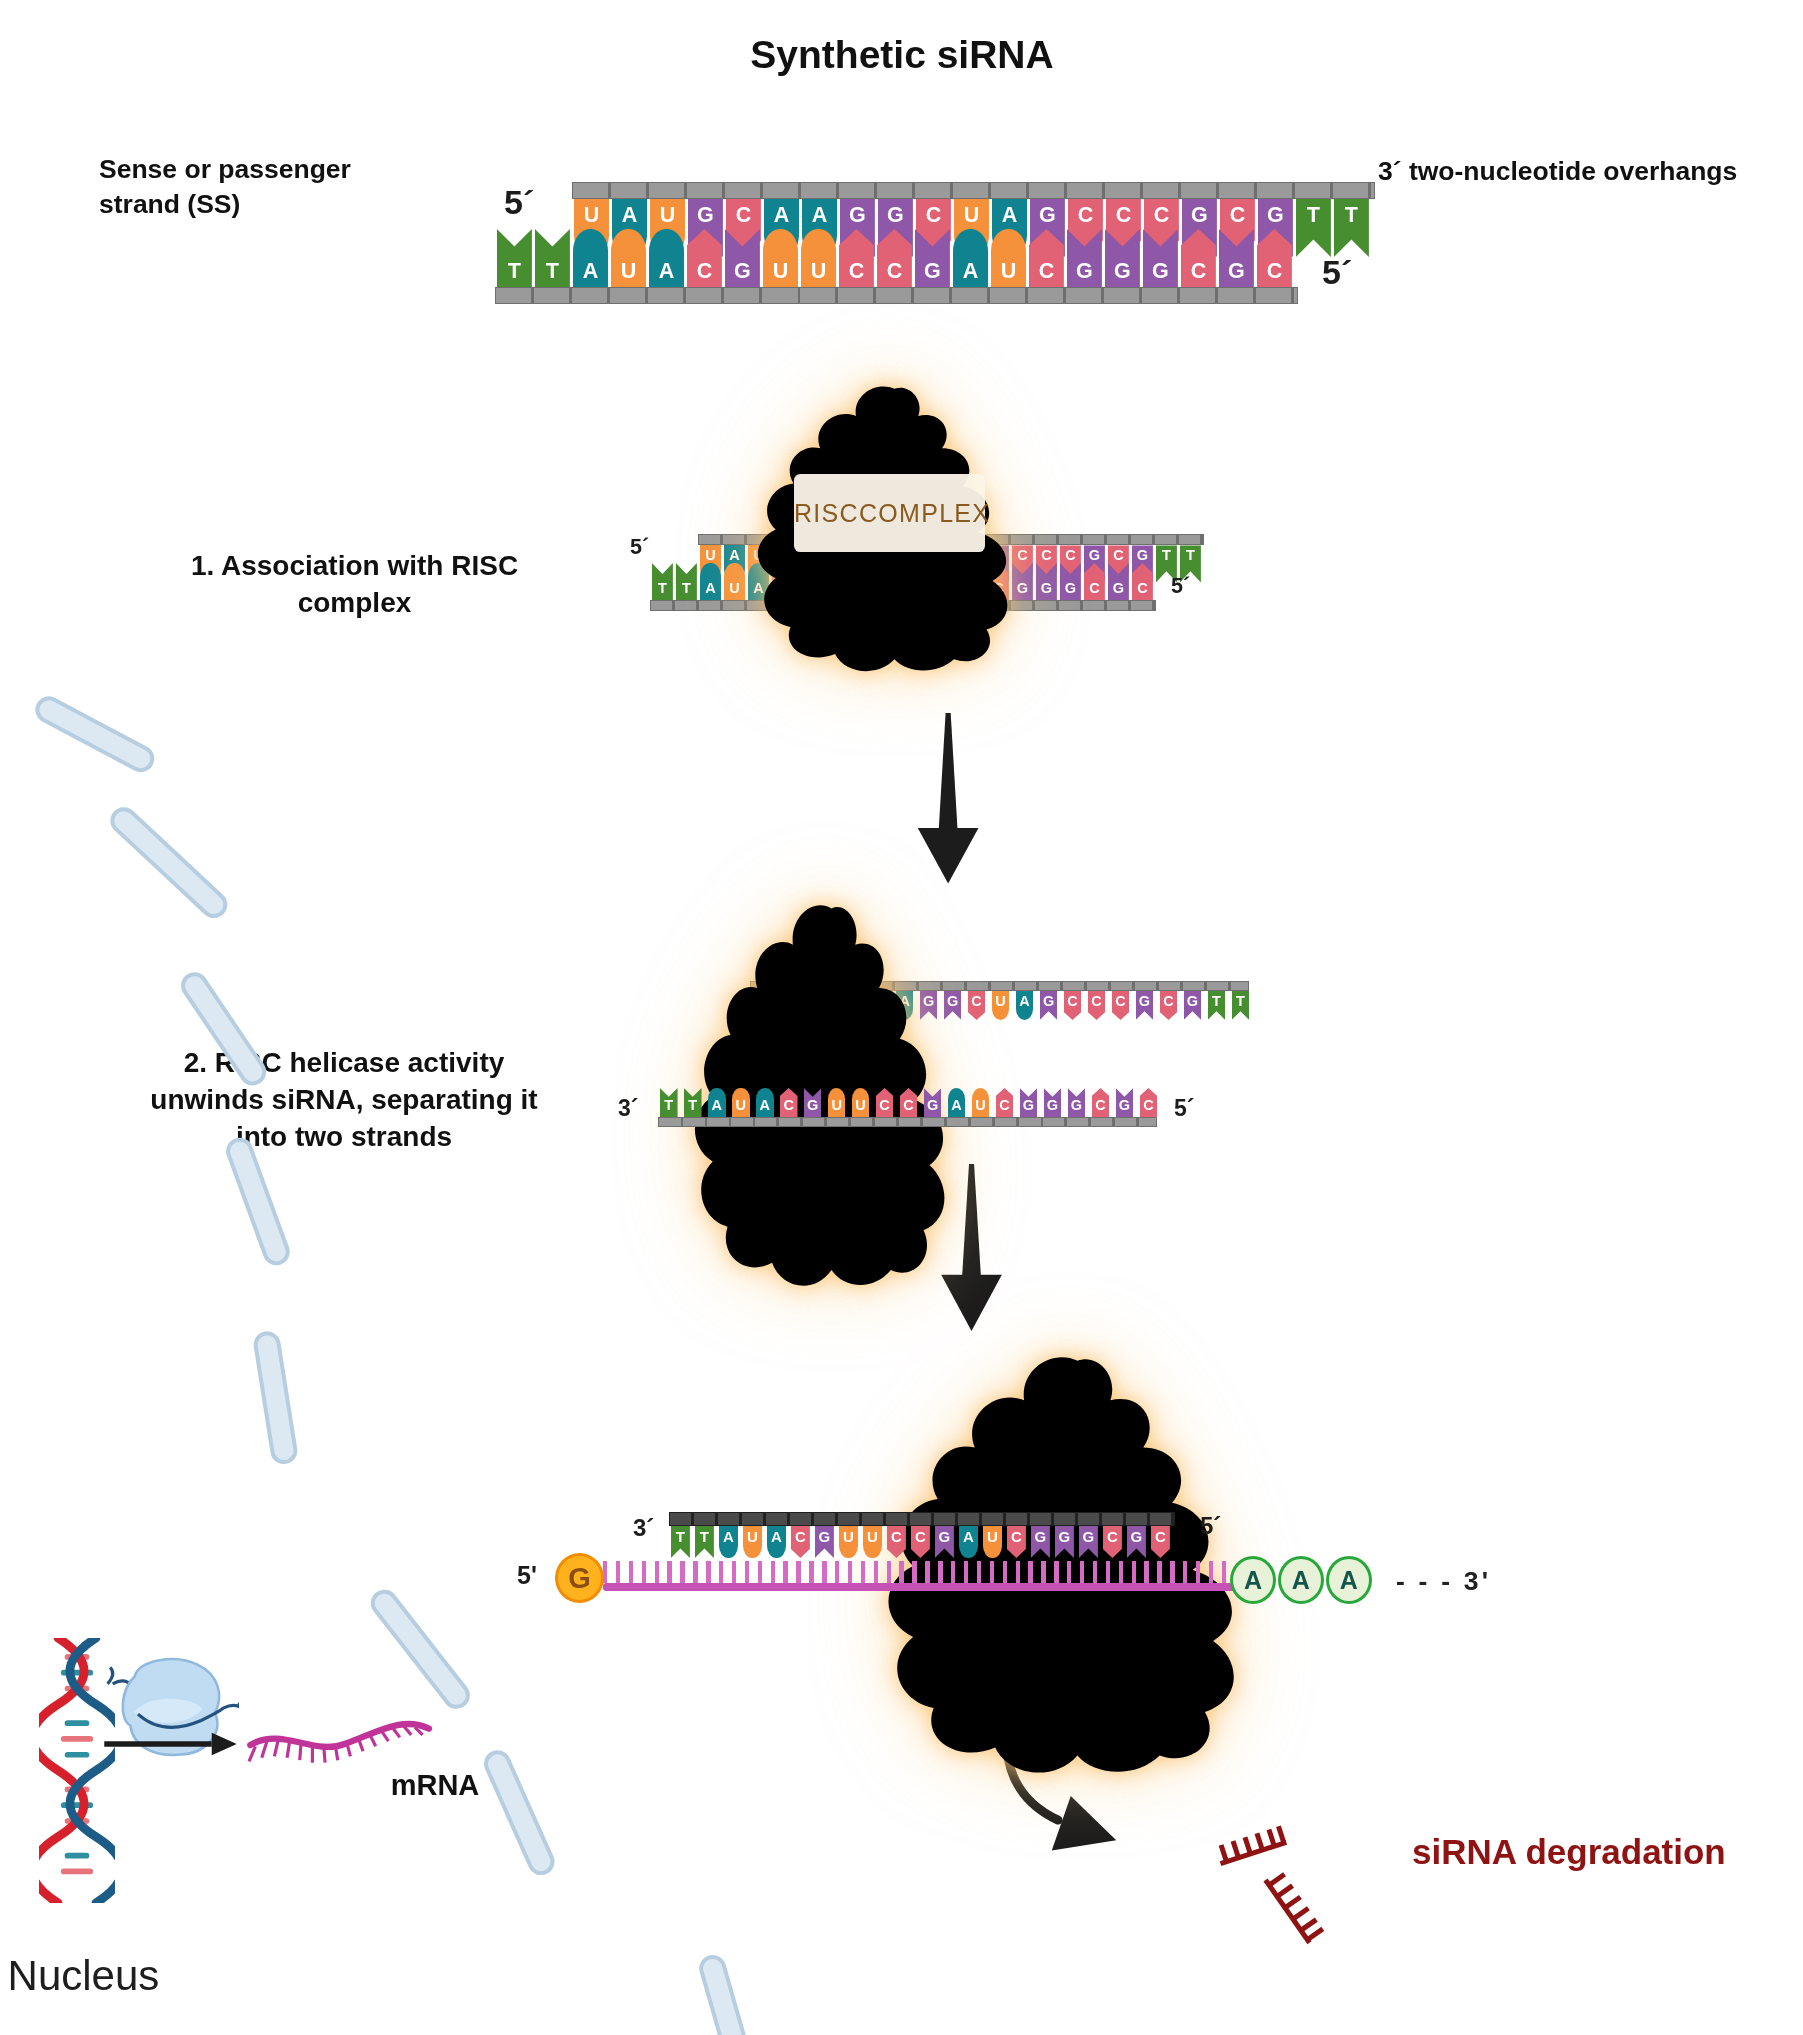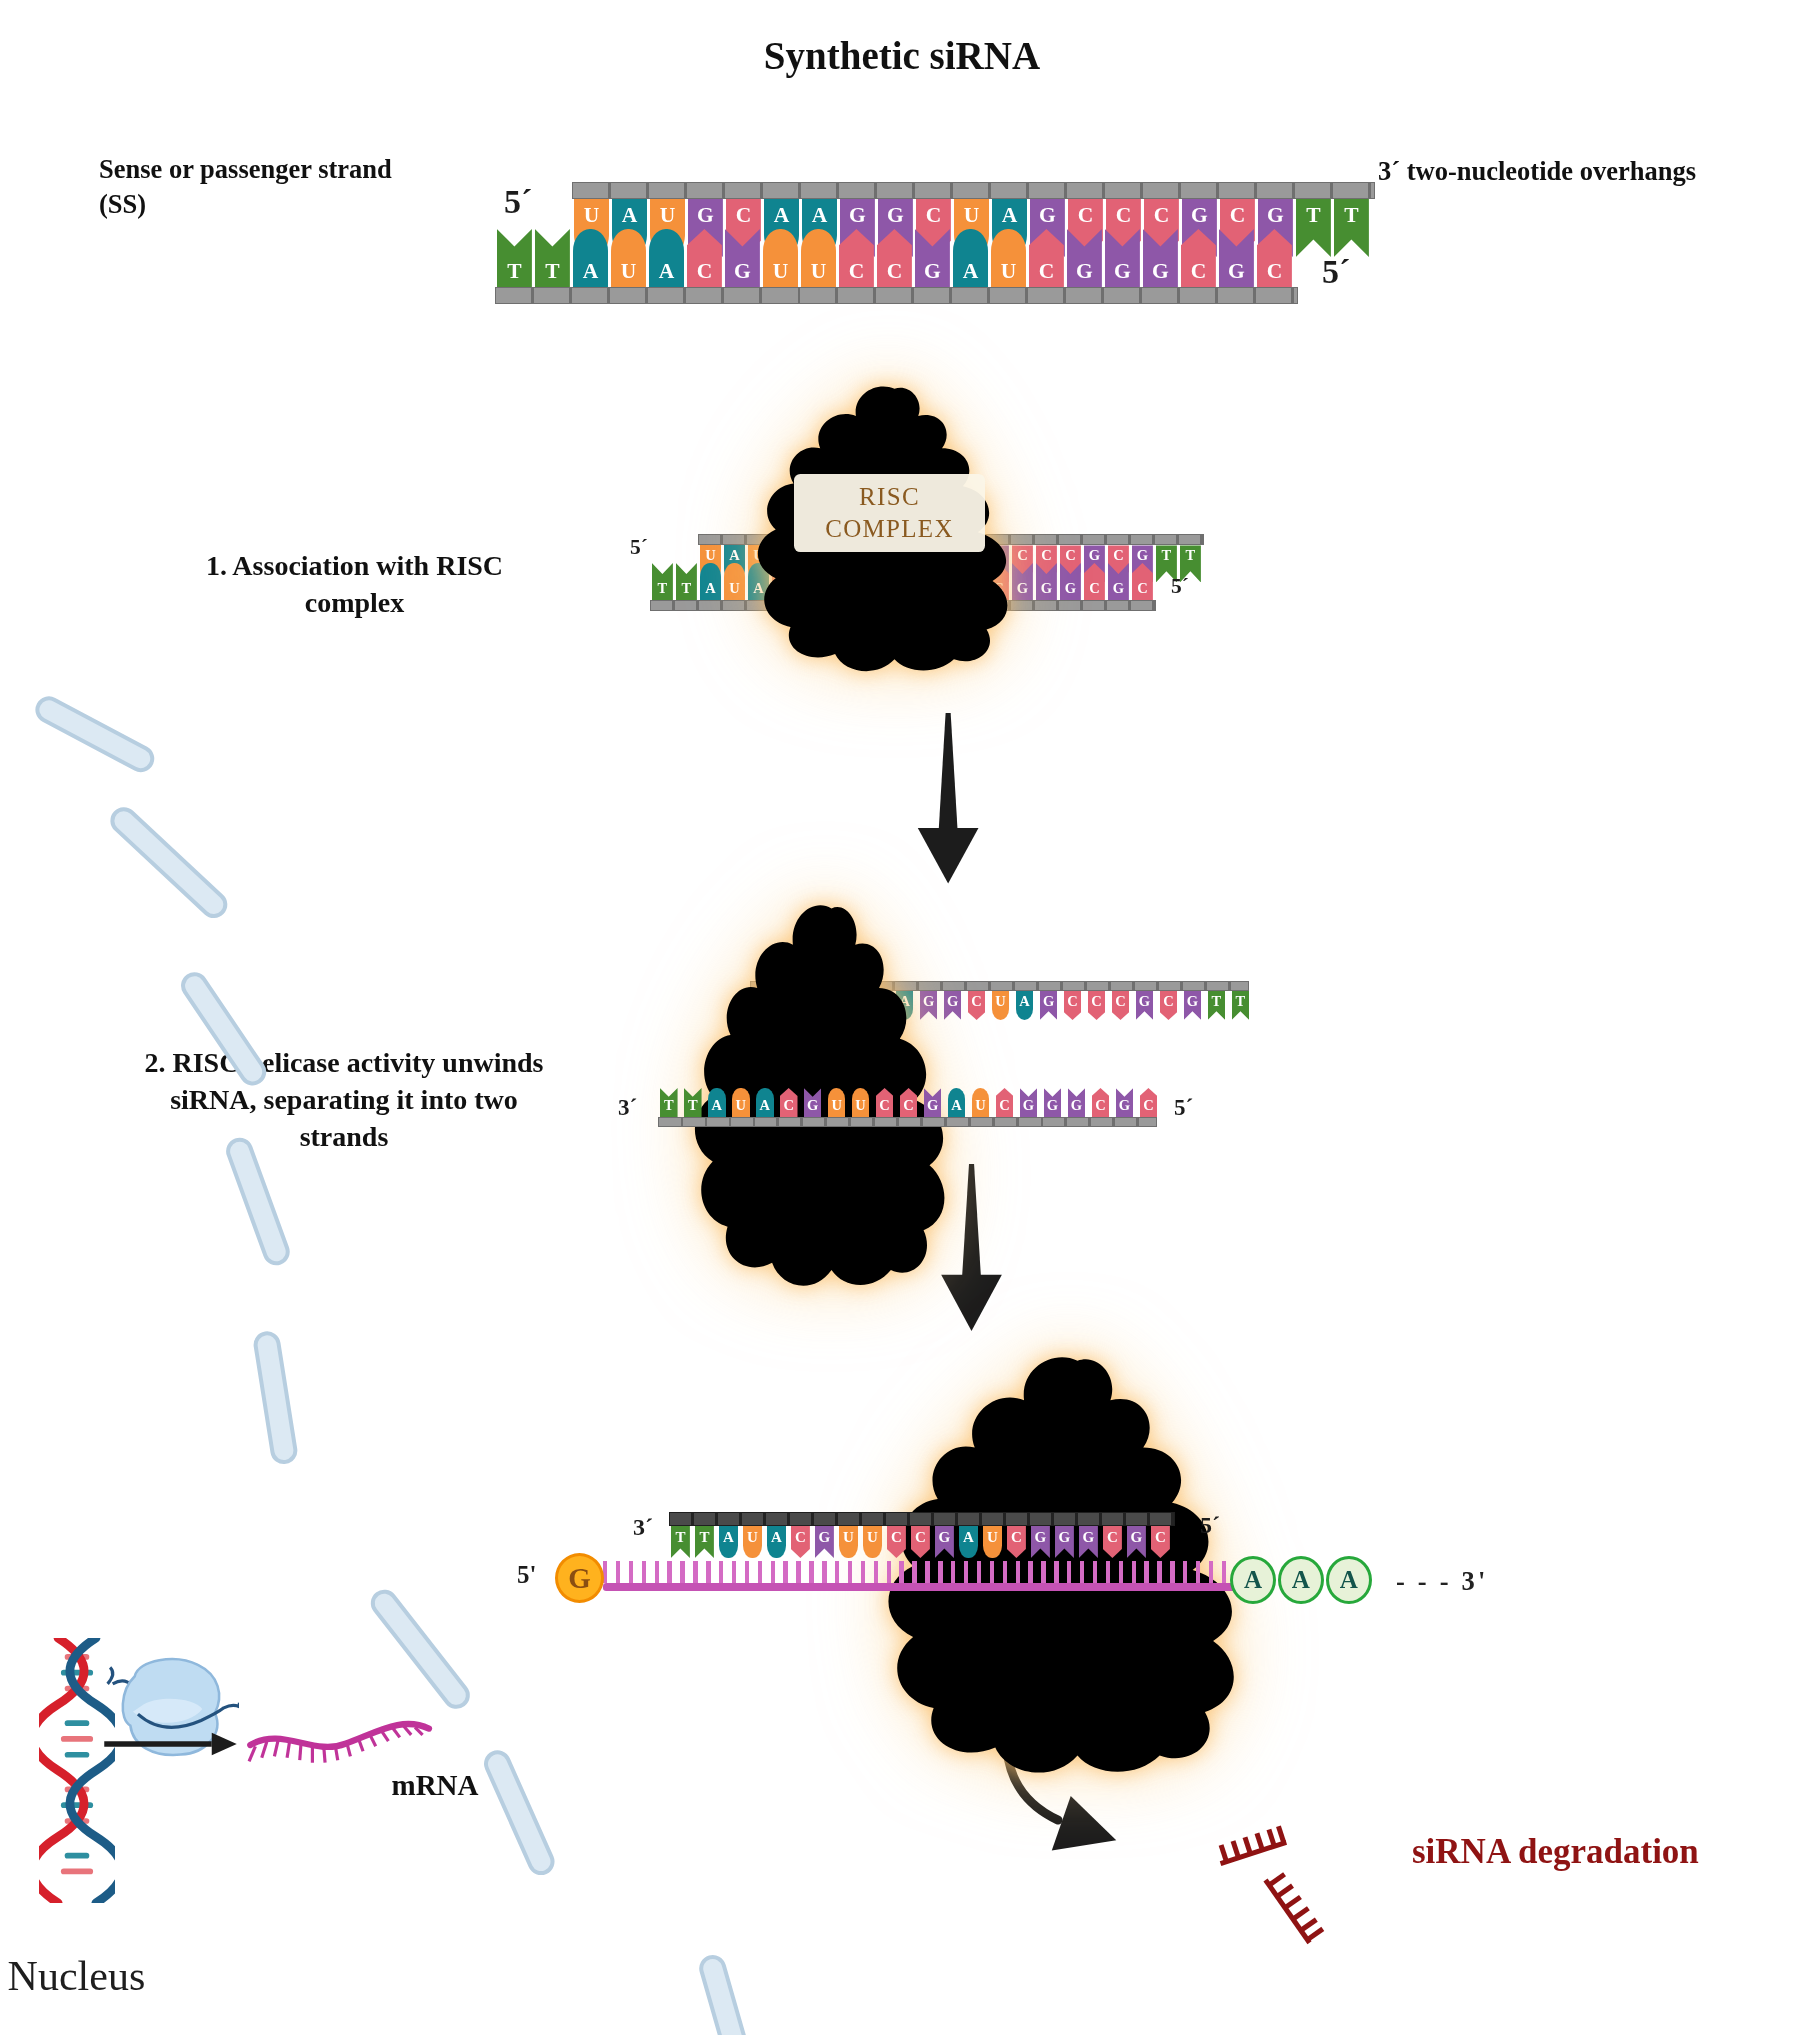--- a/index.html
+++ b/index.html
@@ -1,17 +1,17 @@
 <!DOCTYPE html>
 <html style="--c-U: #F5913A; --c-A: #0F8490; --c-G: #8E57A8; --c-C: #E26275; --c-T: #478E31; --c-blob: #FAE3C2; --c-blob_stroke: #F2A24C; --c-risc_text: #8A5A20; --c-mrna_pink: #D46BC4; --c-mrna_bar: #C552B4; --c-cap_fill: #FFB21E; --c-cap_stroke: #F28C00; --c-cap_text: #8A4E12; --c-polya_fill: #E7F2D8; --c-polya_stroke: #27A83B; --c-polya_text: #14554C; --c-degradation: #8F1313; --c-envelope: #DCE9F3; --c-dna_red: #D6202B; --c-dna_blue: #1D5C87; --c-mrna_squiggle: #C03399;font-size:10px"><head>
 <meta charset="utf-8">
 <style>
   html,body{margin:0;padding:0;background:#fff;}
   .page{position:relative;width:1804px;height:2035px;background:#fff;outline:1.3px solid #d8d8d8;
-        font-family:Liberation Serif, serif;overflow:hidden;}
+        font-family:Liberation Sans, sans-serif;overflow:hidden;}
   .abs{position:absolute;}
   .title{left:0;top:33px;width:100%;text-align:center;font-size:39px;font-weight:bold;color:#111;}
   .side-label{font-size:26.5px;font-weight:bold;color:#111;line-height:1.33;}
   .lbl-sense{left:99px;top:152px;width:303px;}
   .lbl-as{left:99px;top:271px;width:303px;}
   .lbl-overhang{left:1378px;top:154px;width:392px;text-align:left;}
   .step-label{font-size:28px;font-weight:bold;color:#111;line-height:1.32;text-align:center;margin-top:36px;}
   .lbl-s1{left:190px;top:512px;width:329px;}
   .lbl-s2{left:126px;top:1009px;width:436px;}
   .lbl-s3{left:1308px;top:1006px;width:405px;}
@@ -35,21 +35,21 @@
   .up   .b-G,.up .b-T{clip-path:polygon(0 0,50% 30%,100% 0,100% 100%,0 100%);}
   .bb{height:var(--bh);width:100%;box-sizing:border-box;border:1.3px solid #6f6f6f;
       background:repeating-linear-gradient(90deg,#9a9a9a 0 calc(var(--pitch) - 2.5px),#6f6f6f calc(var(--pitch) - 2.5px) var(--pitch));}
   .dark .bb{border-color:#1f1f1f;
       background:repeating-linear-gradient(90deg,#4a4a4a 0 calc(var(--pitch) - 2.5px),#232323 calc(var(--pitch) - 2.5px) var(--pitch));}
 
   
   .blob{position:absolute;overflow:visible;
         filter:drop-shadow(0 0 11.4px rgba(250,185,95,.8)) drop-shadow(0 0 35px rgba(252,210,140,.55));}
   .risc-box{left:794px;top:474px;width:191px;height:78px;background:rgba(251,245,232,.95);
-            border-radius:6.3px;display:flex;flex-direction:column;align-items:center;justify-content:center;
+            border-radius:6.3px;display:flex;flex-direction:row;align-items:center;justify-content:flex-start;
             font-size:25px;letter-spacing:1.3px;color:var(--c-risc_text);line-height:1.3;}
 
   
   .comb{left:603px;top:1561px;}
   .comb .ticks{display:flex;gap:8.5px;height:21.5px;}
   .comb .ticks div{width:4.4px;height:21.5px;background:var(--c-mrna_pink);flex:none;}
   .comb .bar{height:8.2px;width:640px;background:var(--c-mrna_bar);border-radius:3.2px;}
   .cap-circle{left:555px;top:1553px;width:43px;height:44px;border-radius:50%;background:var(--c-cap_fill);
               border:3.8px solid var(--c-cap_stroke);display:flex;align-items:center;justify-content:center;
               font-size:29px;font-weight:bold;color:var(--c-cap_text);}

